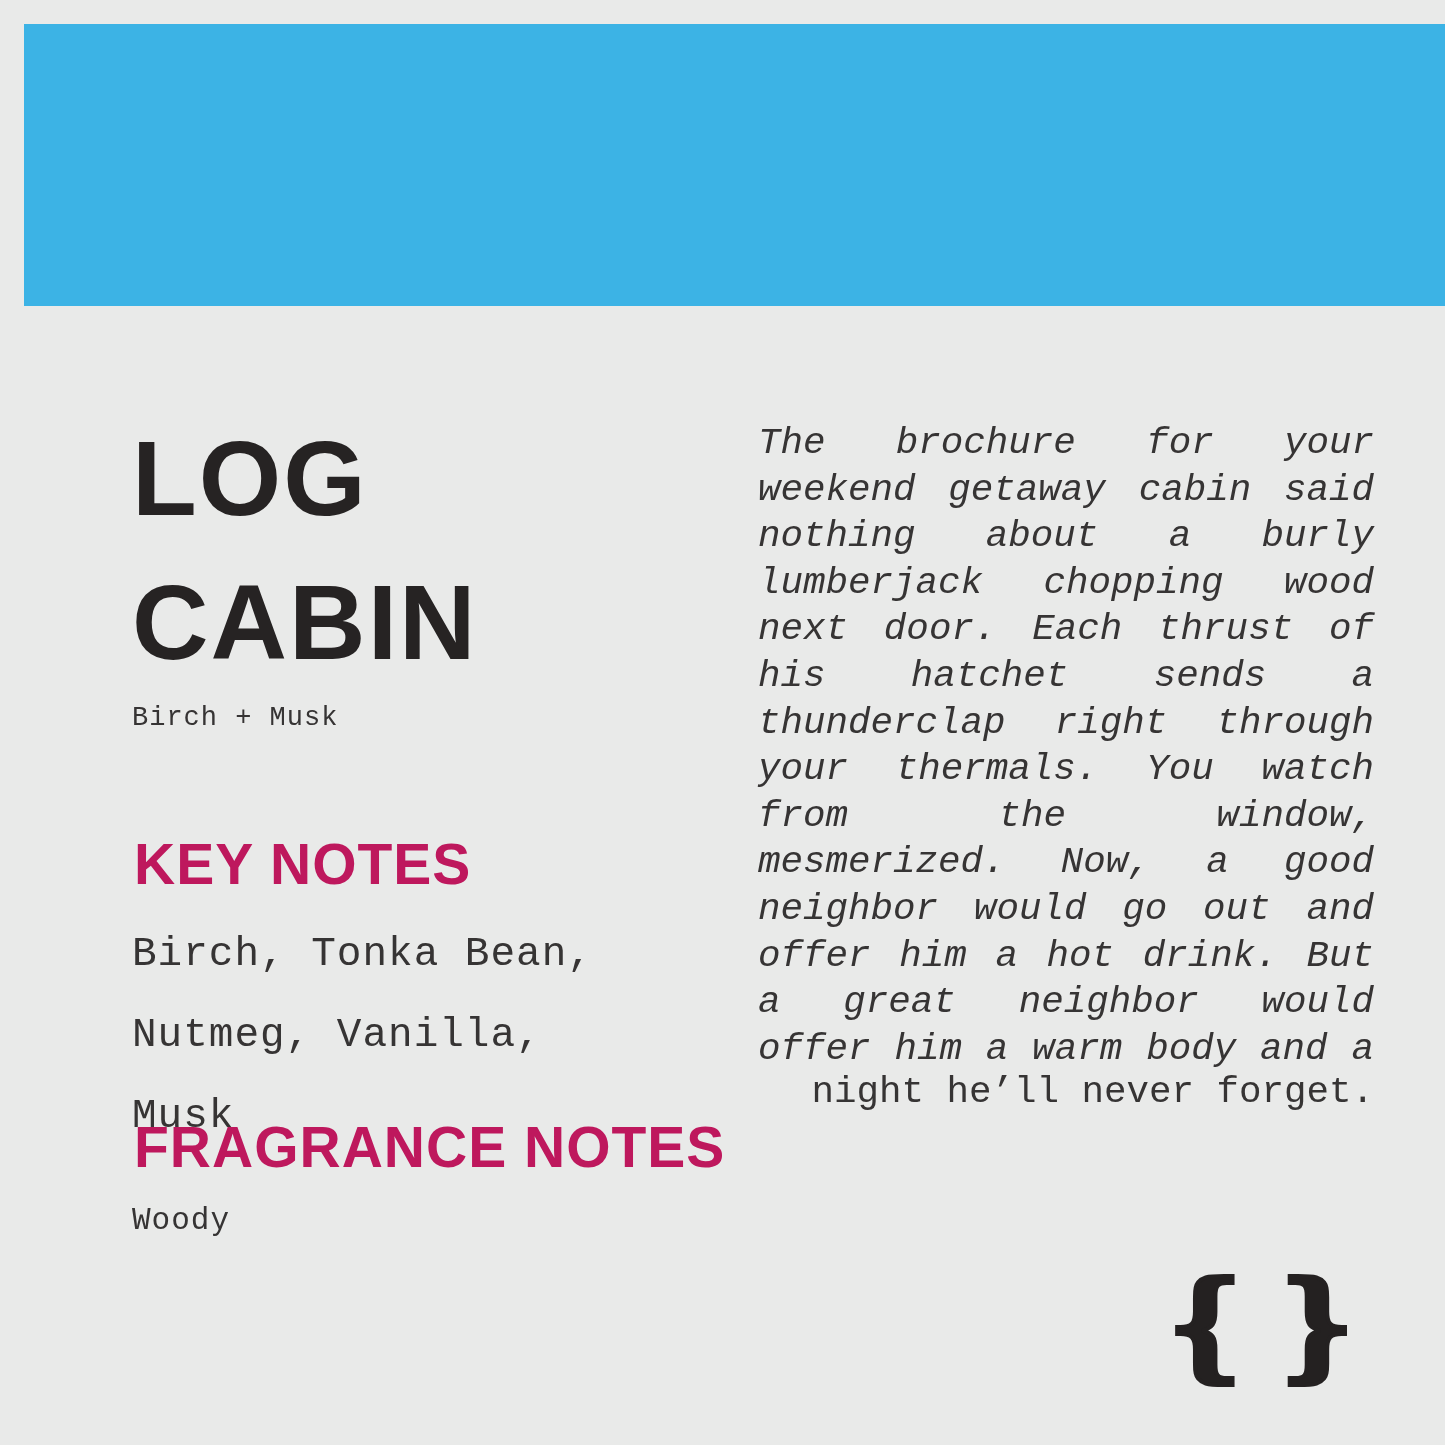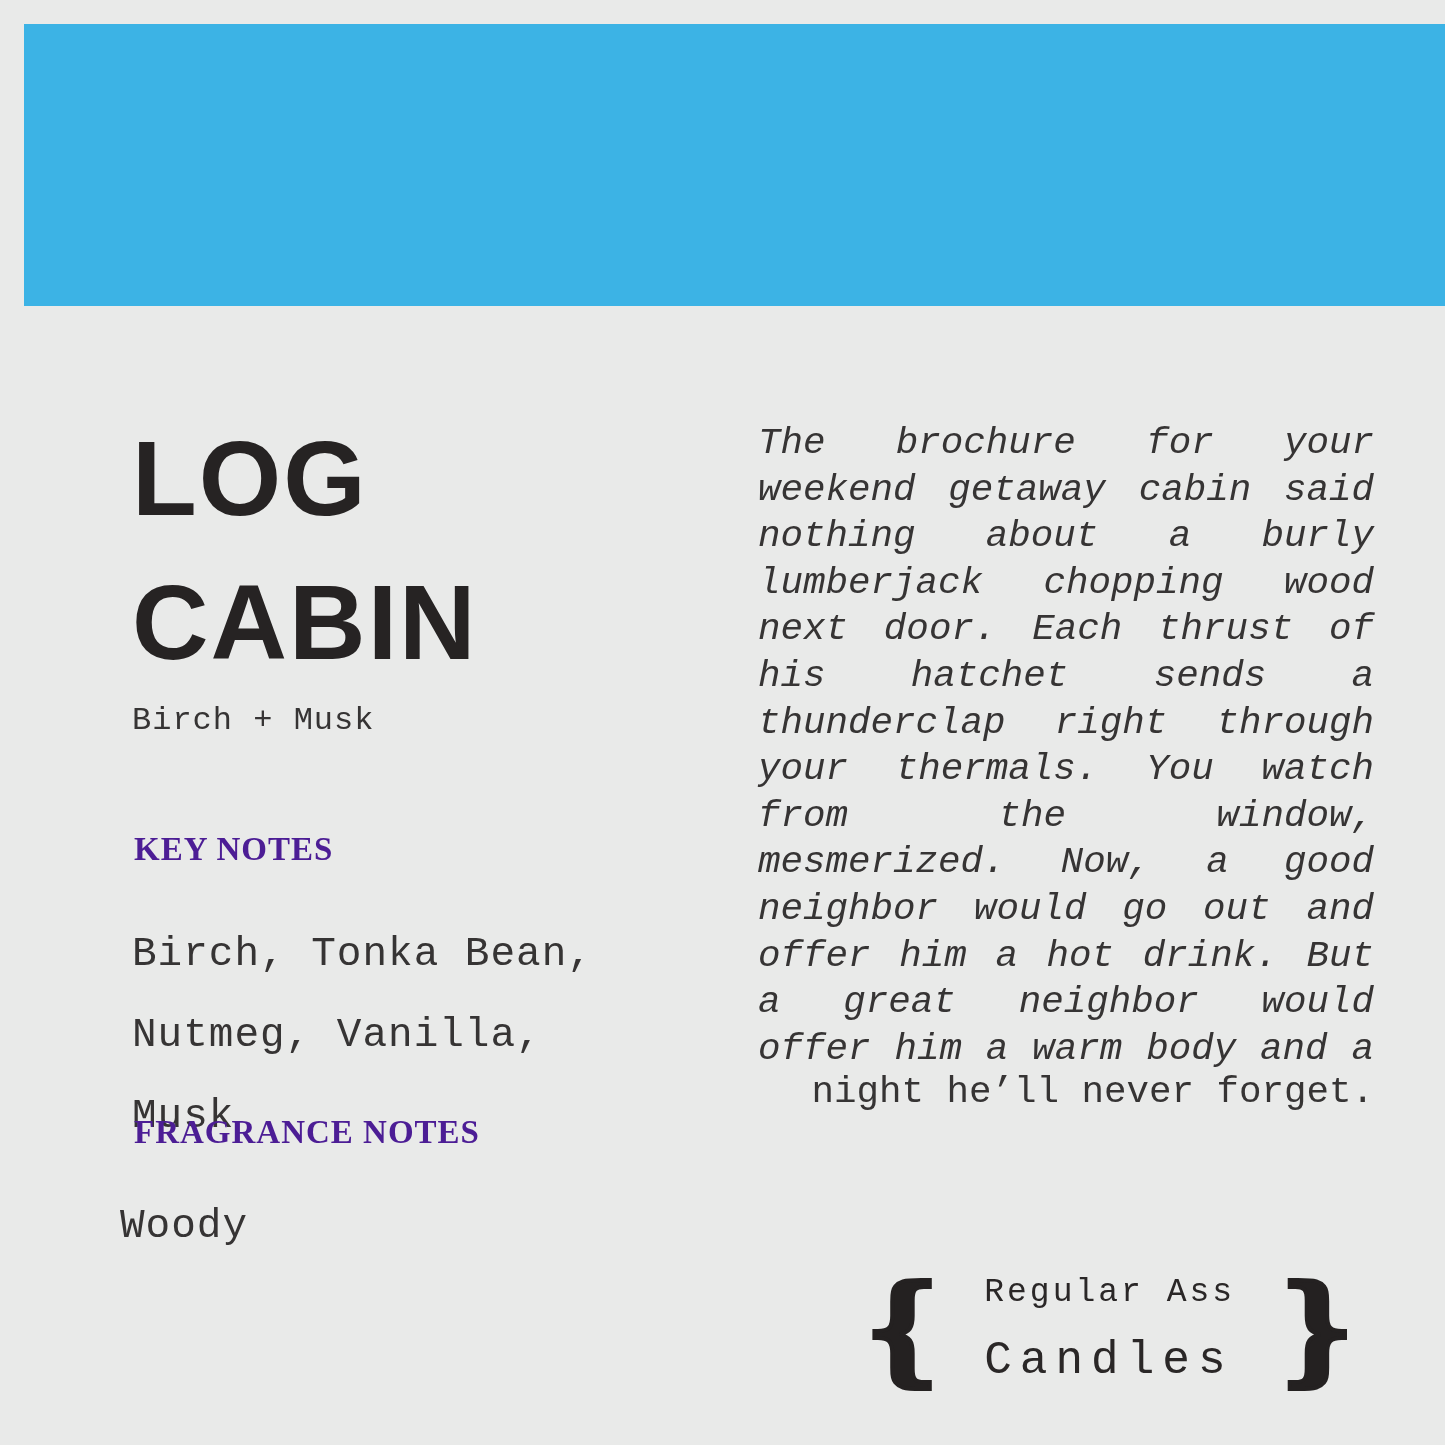--- a/index.html
+++ b/index.html
@@ -19,37 +19,37 @@
   .mono { font-family: "Liberation Mono", monospace; color: #363434; }
 
   .title {
     position: absolute; left: 108px; top: 382px;
     font-weight: 700; font-size: 106px; line-height: 144px;
     letter-spacing: 2px; color: #262323;
     white-space: pre-line;
   }
   .subtitle {
     position: absolute; left: 108px; top: 678px;
-    font-size: 32px; line-height: 1.2; letter-spacing: 1px;
+    font-size: 27px; line-height: 1.2; letter-spacing: 1px;
   }
   .section-heading {
     position: absolute; left: 110px;
-    font-weight: 700; font-size: 33px; line-height: 1.2;
-    letter-spacing: 1px; color: #4c1d95; font-family: Liberation Serif, serif;
+    font-weight: 700; font-size: 57px; line-height: 1.2;
+    letter-spacing: 1px; color: #be185d;
   }
   .key-notes-heading { top: 806px; }
   .key-notes-list {
     position: absolute; left: 108px; top: 890px;
     font-size: 41px; line-height: 81px; letter-spacing: 1px;
     white-space: pre-line;
   }
   .frag-heading { top: 1089px; }
   .frag-value {
-    position: absolute; left: 96px; top: 1178px;
-    font-size: 41px; line-height: 1.2; letter-spacing: 1px;
+    position: absolute; left: 108px; top: 1178px;
+    font-size: 31px; line-height: 1.2; letter-spacing: 1px;
   }
 
   .story {
     position: absolute; left: 734px; top: 396px;
     width: 616px;
     font-size: 37.5px; line-height: 46.6px;
     white-space: pre-line;
     text-align: justify;
     text-align-last: justify;
     font-style: italic;
@@ -116,18 +116,14 @@
 mesmerized. Now, a good
 neighbor would go out and
 offer him a hot drink. But
 a great neighbor would
 offer him a warm body and a</p>
 
 <p class="story-last mono">night he’ll never forget.</p>
 
 <div class="brand">
   <span class="brace">{</span>
-  <span class="brand-text">
-    <span class="brand-line1">Regular Ass</span>
-    <span class="brand-line2">Candles</span>
-  </span>
   <span class="brace">}</span>
 </div>
 
 </body></html>

